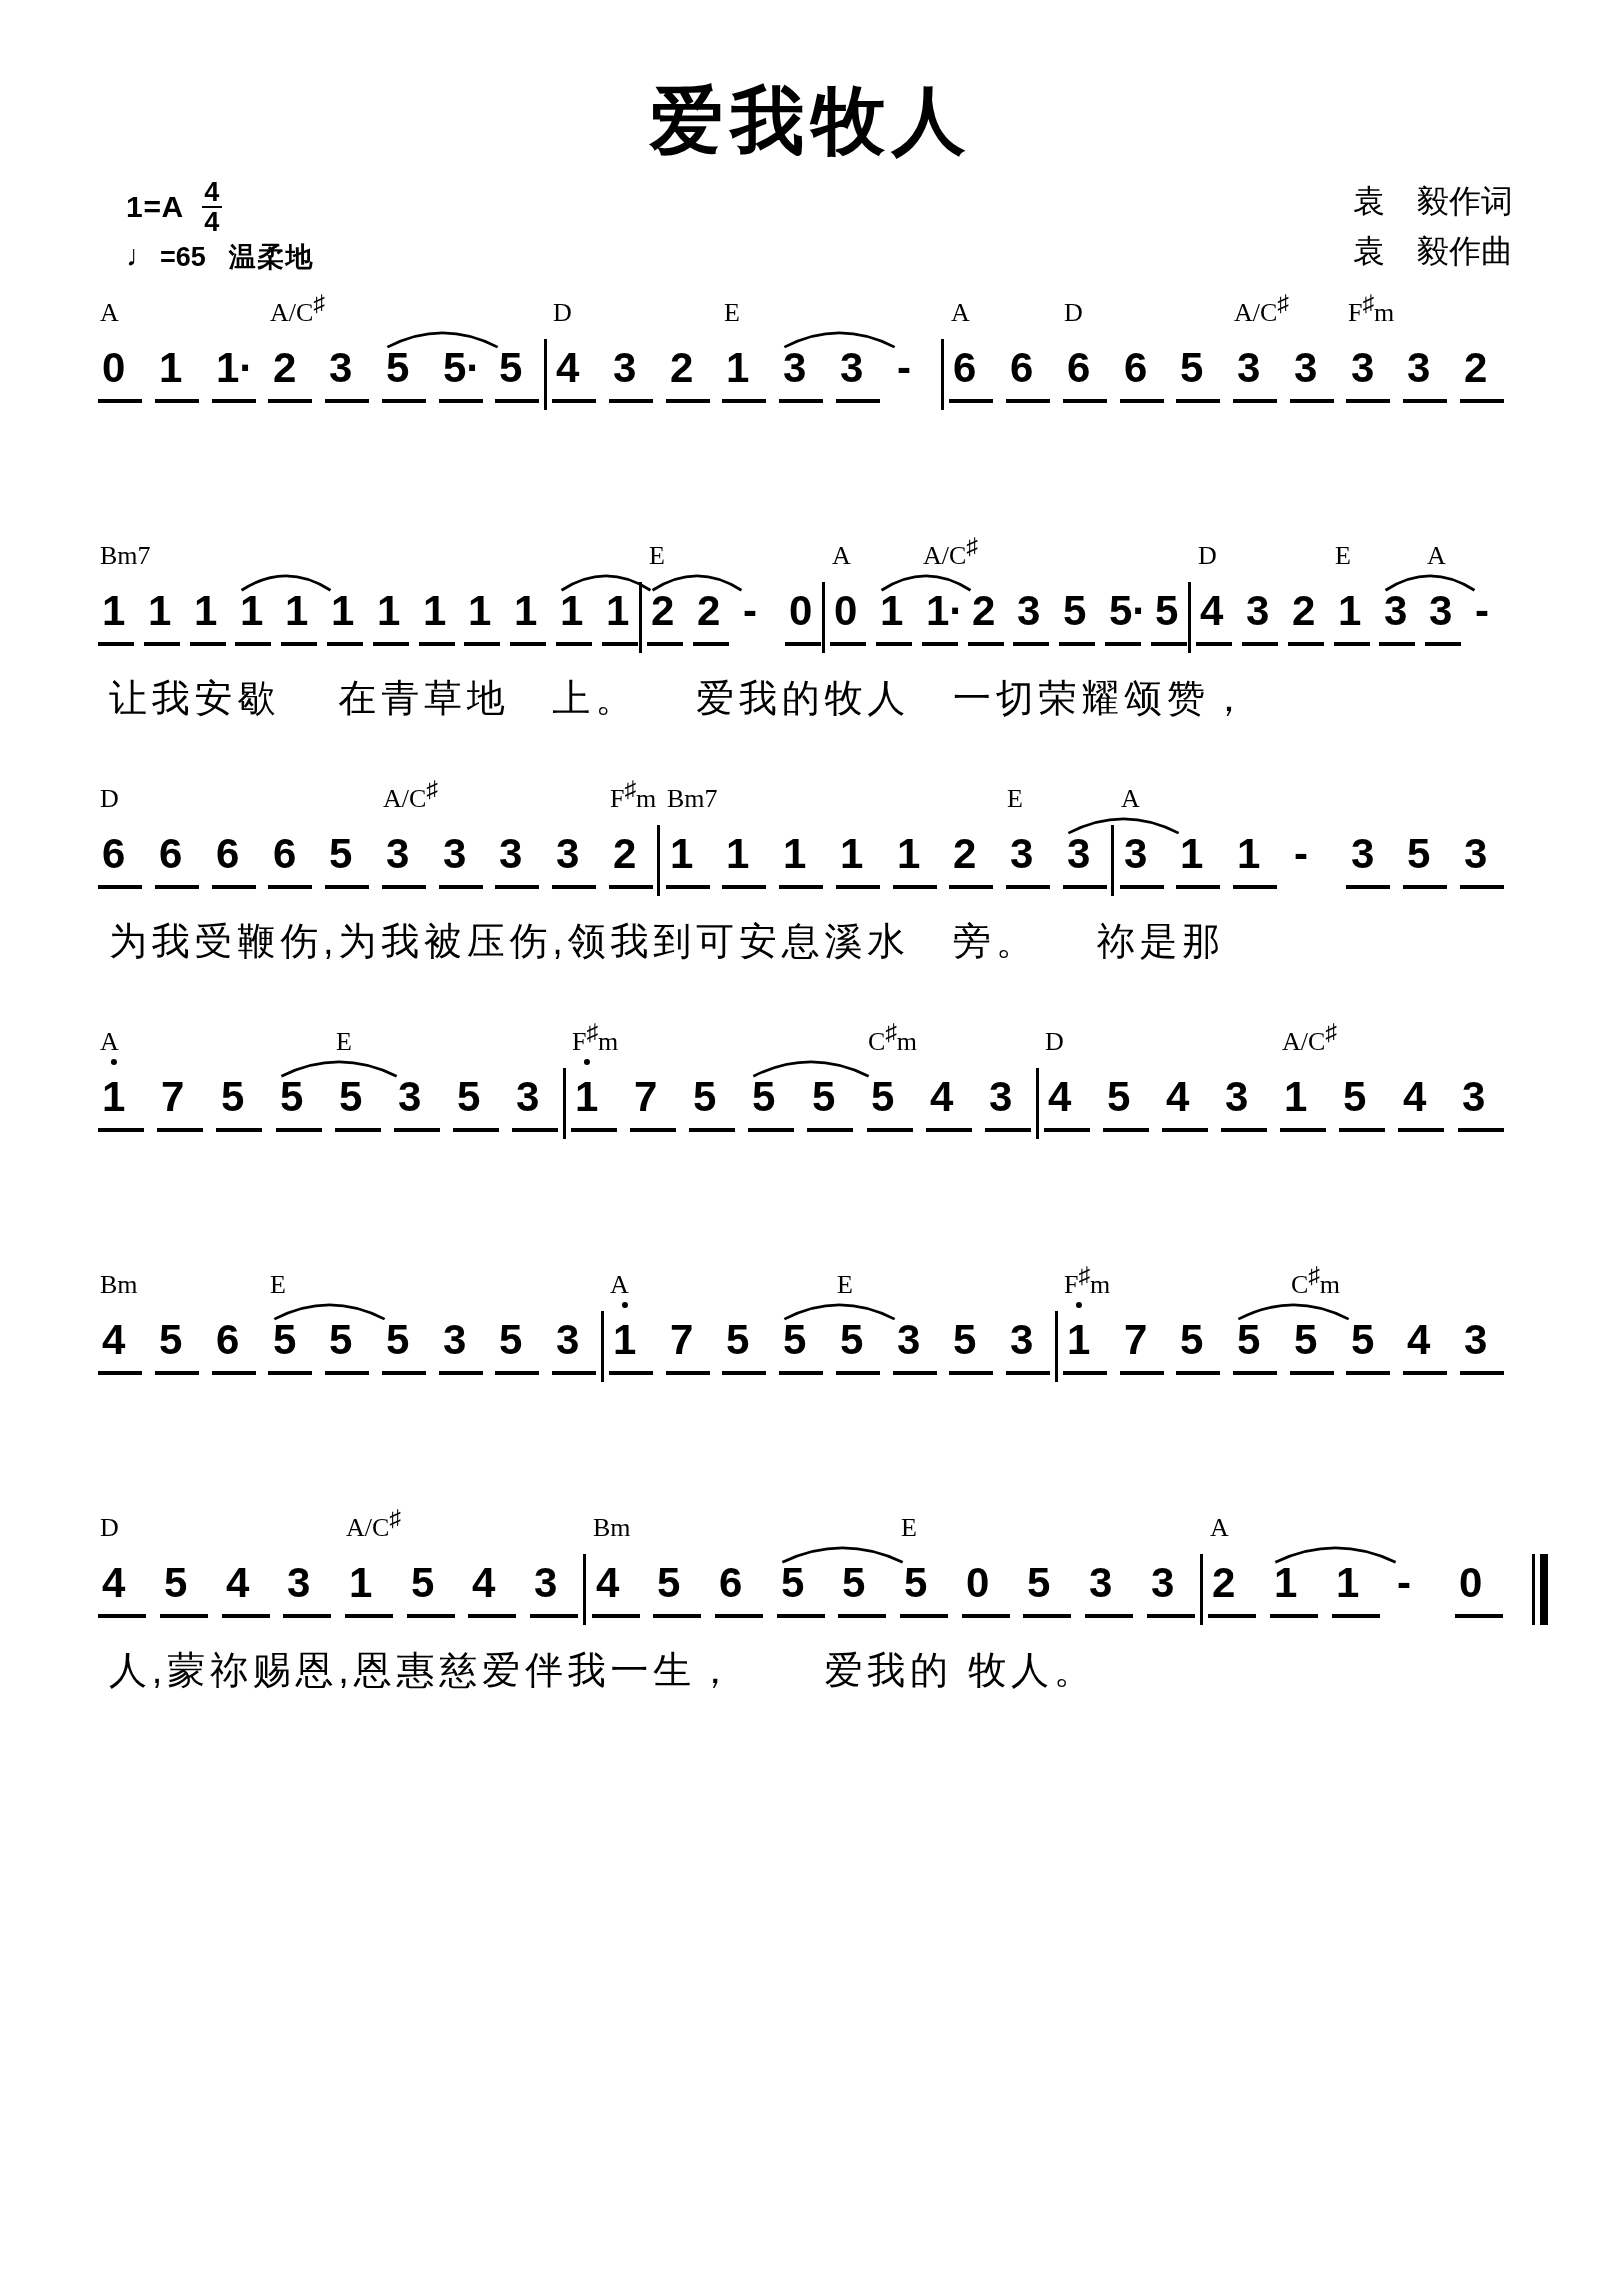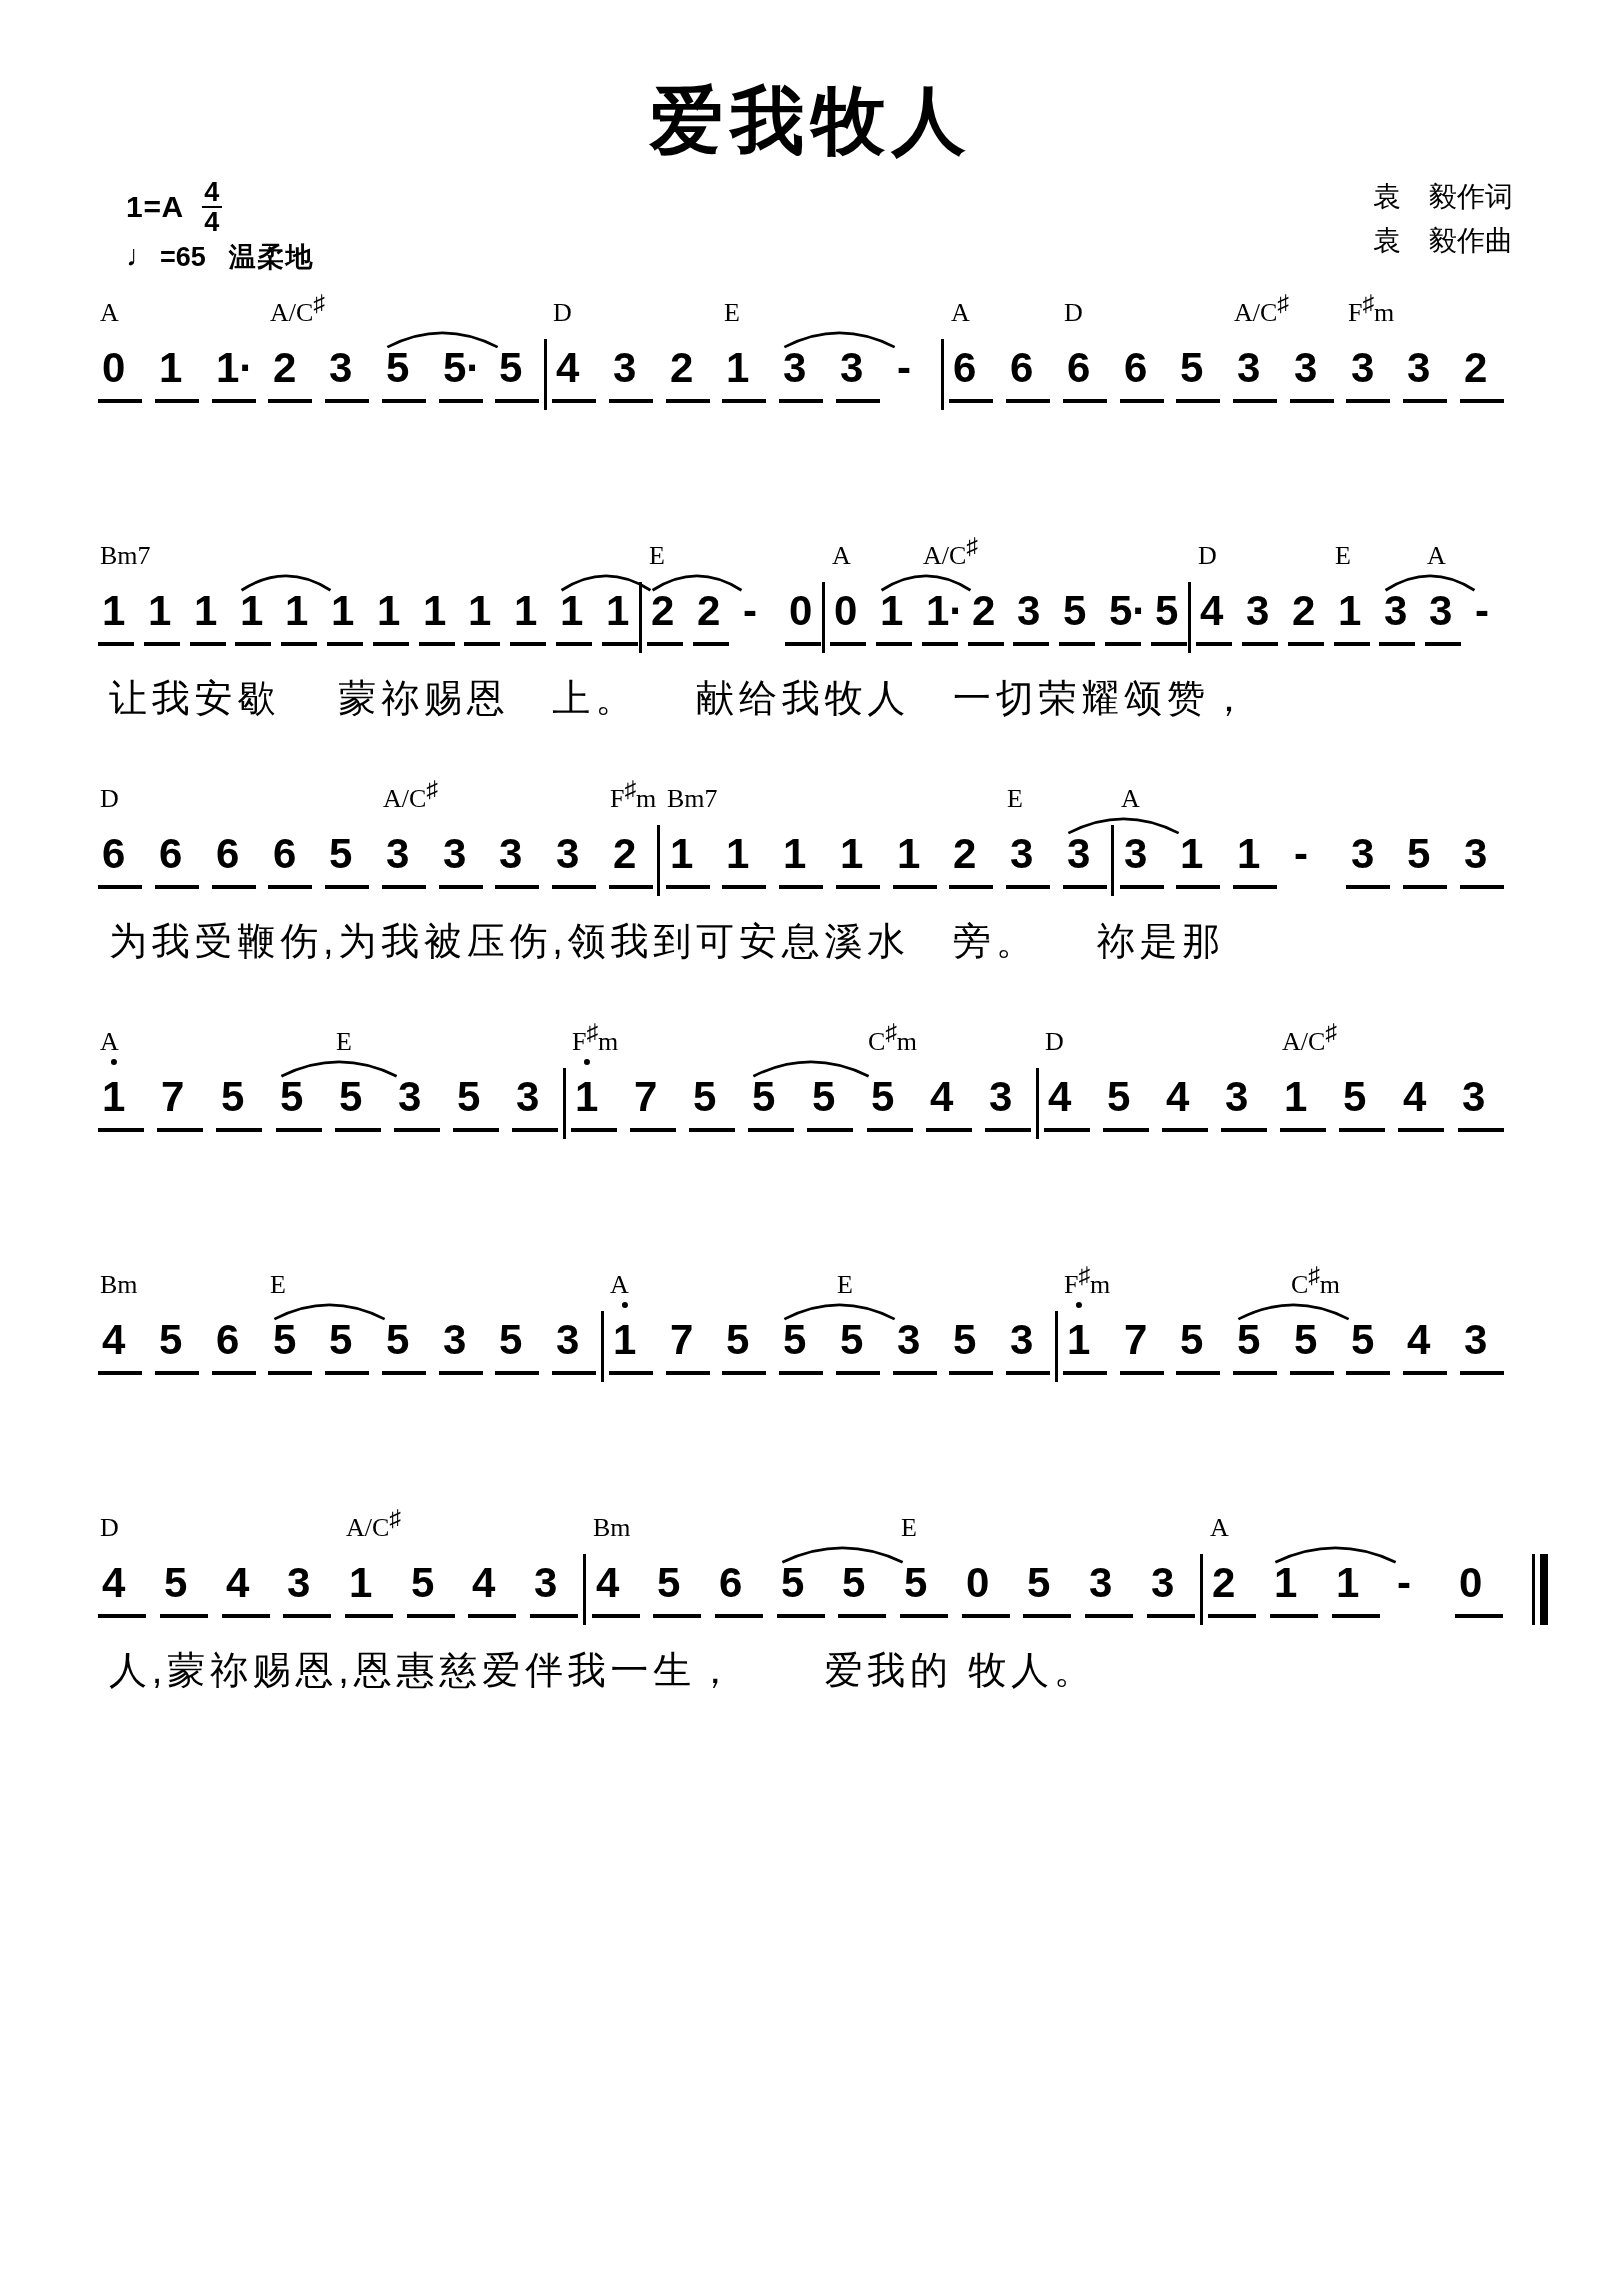--- a/index.html
+++ b/index.html
@@ -48,22 +48,22 @@
     position:absolute; left:126px; top:74px;
     font-size:27px; font-weight:bold;
     font-family:"Liberation Sans", sans-serif;
     display:flex; align-items:baseline; gap:23px;
   }
   .tempo-note { font-size:30px; }
   .tempo-mark { font-size:27px; letter-spacing:1.4px; }
 
   .credits {
     position:absolute; right:109px; top:12.3px;
-    font-size:28px; line-height:1.55;
-    font-family:Liberation Mono, monospace;
+    font-size:32px; line-height:1.55;
+    font-family:Liberation Serif, serif;
     text-align:right;
   }
   .credits div { white-space:pre; }
 
   
   .system { position:relative; height:243px; margin:0; }
 
   .chordlane { position:relative; height:40px; }
   .chord {
     position:absolute; bottom:0;
@@ -303,21 +303,21 @@
               <path d="M2 34 Q 67.09677419354838 -8 132.19354838709677 34" fill="none" stroke="#000" stroke-width="4"></path>
             </svg>
           </div>
           <div class="slur" style="left: 1384px; top: -4.1px;">
             <svg width="92" height="24.6" viewBox="0 0 134.188 36">
               <path d="M2 34 Q 67.09677419354838 -8 132.19354838709677 34" fill="none" stroke="#000" stroke-width="4"></path>
             </svg>
           </div>
         </div>
         <div class="lyriclane">
-          <div class="lyric" style="left: 109px; letter-spacing: 4.8px;">让我安歇　 蒙祢赐恩　上。　 献给我牧人　一切荣耀颂赞，</div>
+          <div class="lyric" style="left: 109px; letter-spacing: 4.8px;">让我安歇　 在青草地　上。　 爱我的牧人　一切荣耀颂赞，</div>
         </div>
       </div>
       <div class="system">
         <div class="chordlane">
           <div class="chord" style="left: 100px;">D</div>
           <div class="chord" style="left: 383px;">A/C<span class="sharp">♯</span></div>
           <div class="chord" style="left: 610px;">F<span class="sharp">♯</span>m</div>
           <div class="chord" style="left: 667px;">Bm7</div>
           <div class="chord" style="left: 1007px;">E</div>
           <div class="chord" style="left: 1121px;">A</div>

